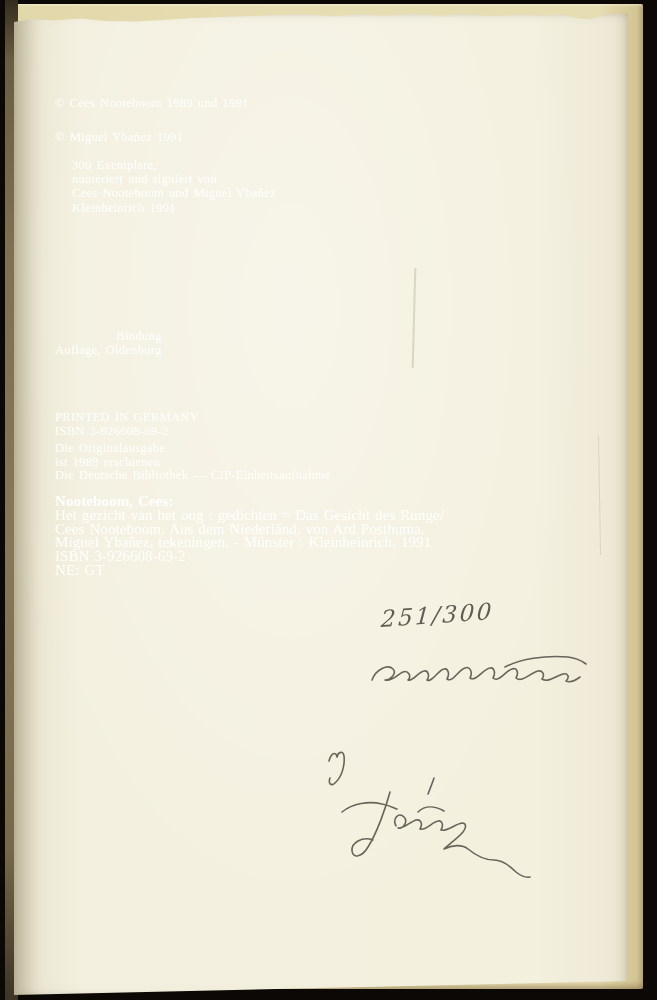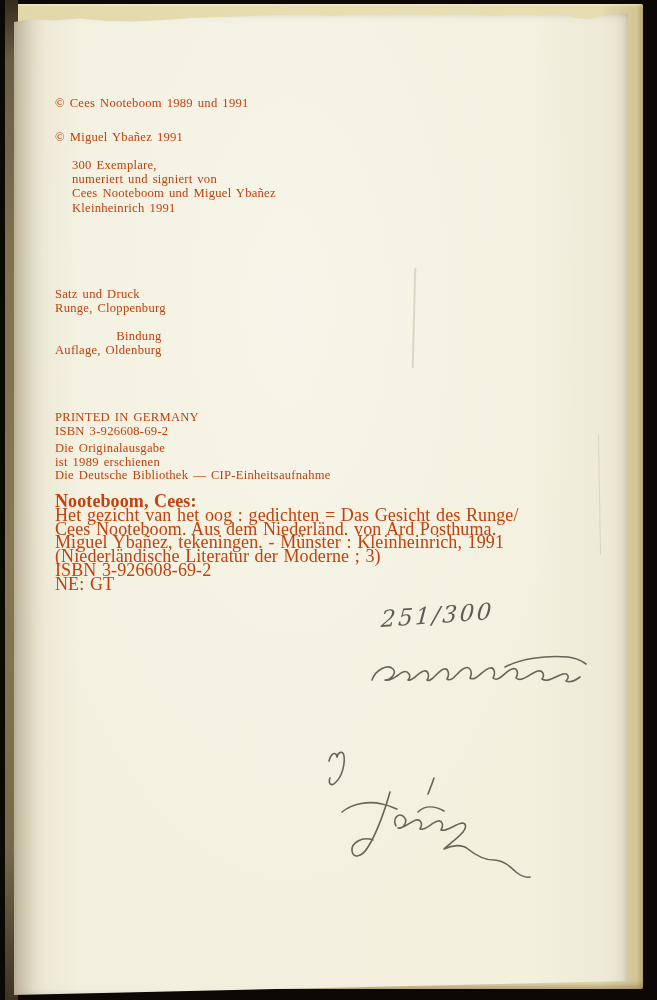--- a/index.html
+++ b/index.html
@@ -42,31 +42,31 @@
       inset 0 -5px 8px -5px rgba(120,110,85,.3);
   }
   .crease{position:absolute;background:rgba(150,140,108,.28);}
   .crease.c1{left:399px;top:258px;width:1.5px;height:100px;transform:rotate(1.5deg);}
   .crease.c2{left:585px;top:425px;width:1px;height:120px;transform:rotate(-1deg);background:rgba(150,140,108,.22);}
 
   
   .text-layer{position:absolute;left:14px;top:10px;width:614px;height:988px;}
   .block{
     position:absolute;left:41px;
-    color:#c2410c;
+    color:#ffffff;
     font-size:12.6px;line-height:14.2px;
     letter-spacing:.25px;word-spacing:1.5px;
     white-space:nowrap;
   }
   .block div{white-space:nowrap;}
   .indent{padding-left:17px;}
   .b1{top:86px;} .b2{top:120px;} .b3{top:148px;} .b4{top:234px;}
   .b5{top:277px;} .b6{top:319px;text-align:right;} .b7{top:360px;margin-top:40px;} .b8{top:403px;margin-top:28px;}
   .b9{top:458px;}
-  .b10{top:485px;font-size:18px;line-height:13.8px;letter-spacing:.1px;word-spacing:1px;}
+  .b10{top:485px;font-size:15px;line-height:13.8px;letter-spacing:.1px;word-spacing:1px;}
   .bold{font-weight:bold;}
 
   
   .edition-number{
     position:absolute;left:381px;top:602px;
     font-family:"DejaVu Serif", serif;
     font-style:italic;
     font-size:23px;color:#53504a;
     letter-spacing:2.5px;
     transform:rotate(-4deg) skewX(-8deg);
@@ -92,45 +92,40 @@
   </div>
   <div class="block b2">
     <div>© Miguel Ybañez 1991</div>
   </div>
   <div class="block b3">
     <div class="indent">300 Exemplare,</div>
     <div class="indent">numeriert und signiert von</div>
     <div class="indent">Cees Nooteboom und Miguel Ybañez</div>
     <div class="indent">Kleinheinrich 1991</div>
   </div>
-  <div class="block b5">
-    <div>Satz und Druck</div>
-    <div>Runge, Cloppenburg</div>
-  </div>
   <div class="block b6">
     <div>Bindung</div>
     <div>Auflage, Oldenburg</div>
   </div>
   <div class="block b7">
     <div>PRINTED IN GERMANY</div>
     <div>ISBN 3-926608-69-2</div>
   </div>
   <div class="block b8">
     <div>Die Originalausgabe</div>
     <div>ist 1989 erschienen</div>
   </div>
   <div class="block b9">
     <div>Die Deutsche Bibliothek — CIP-Einheitsaufnahme</div>
   </div>
   <div class="block b10">
     <div class="bold">Nooteboom, Cees:</div>
     <div>Het gezicht van het oog : gedichten = Das Gesicht des Runge/</div>
     <div>Cees Nooteboom. Aus dem Niederländ. von Ard Posthuma.</div>
     <div>Miguel Ybañez, tekeningen. - Münster : Kleinheinrich, 1991</div>
-    <div>(Niederländische Literatur der Moderne ; 3)</div>
     <div>ISBN 3-926608-69-2</div>
     <div>NE: GT</div>
   </div>
 </div>
 
 <div class="edition-number">251/300</div>
 
 <svg class="handwriting" width="657" height="1000" viewBox="0 0 657 1000">
   <g>
     <path d="M372,680 C376,669 388,664 393,669 C397,673 391,680 385,680

